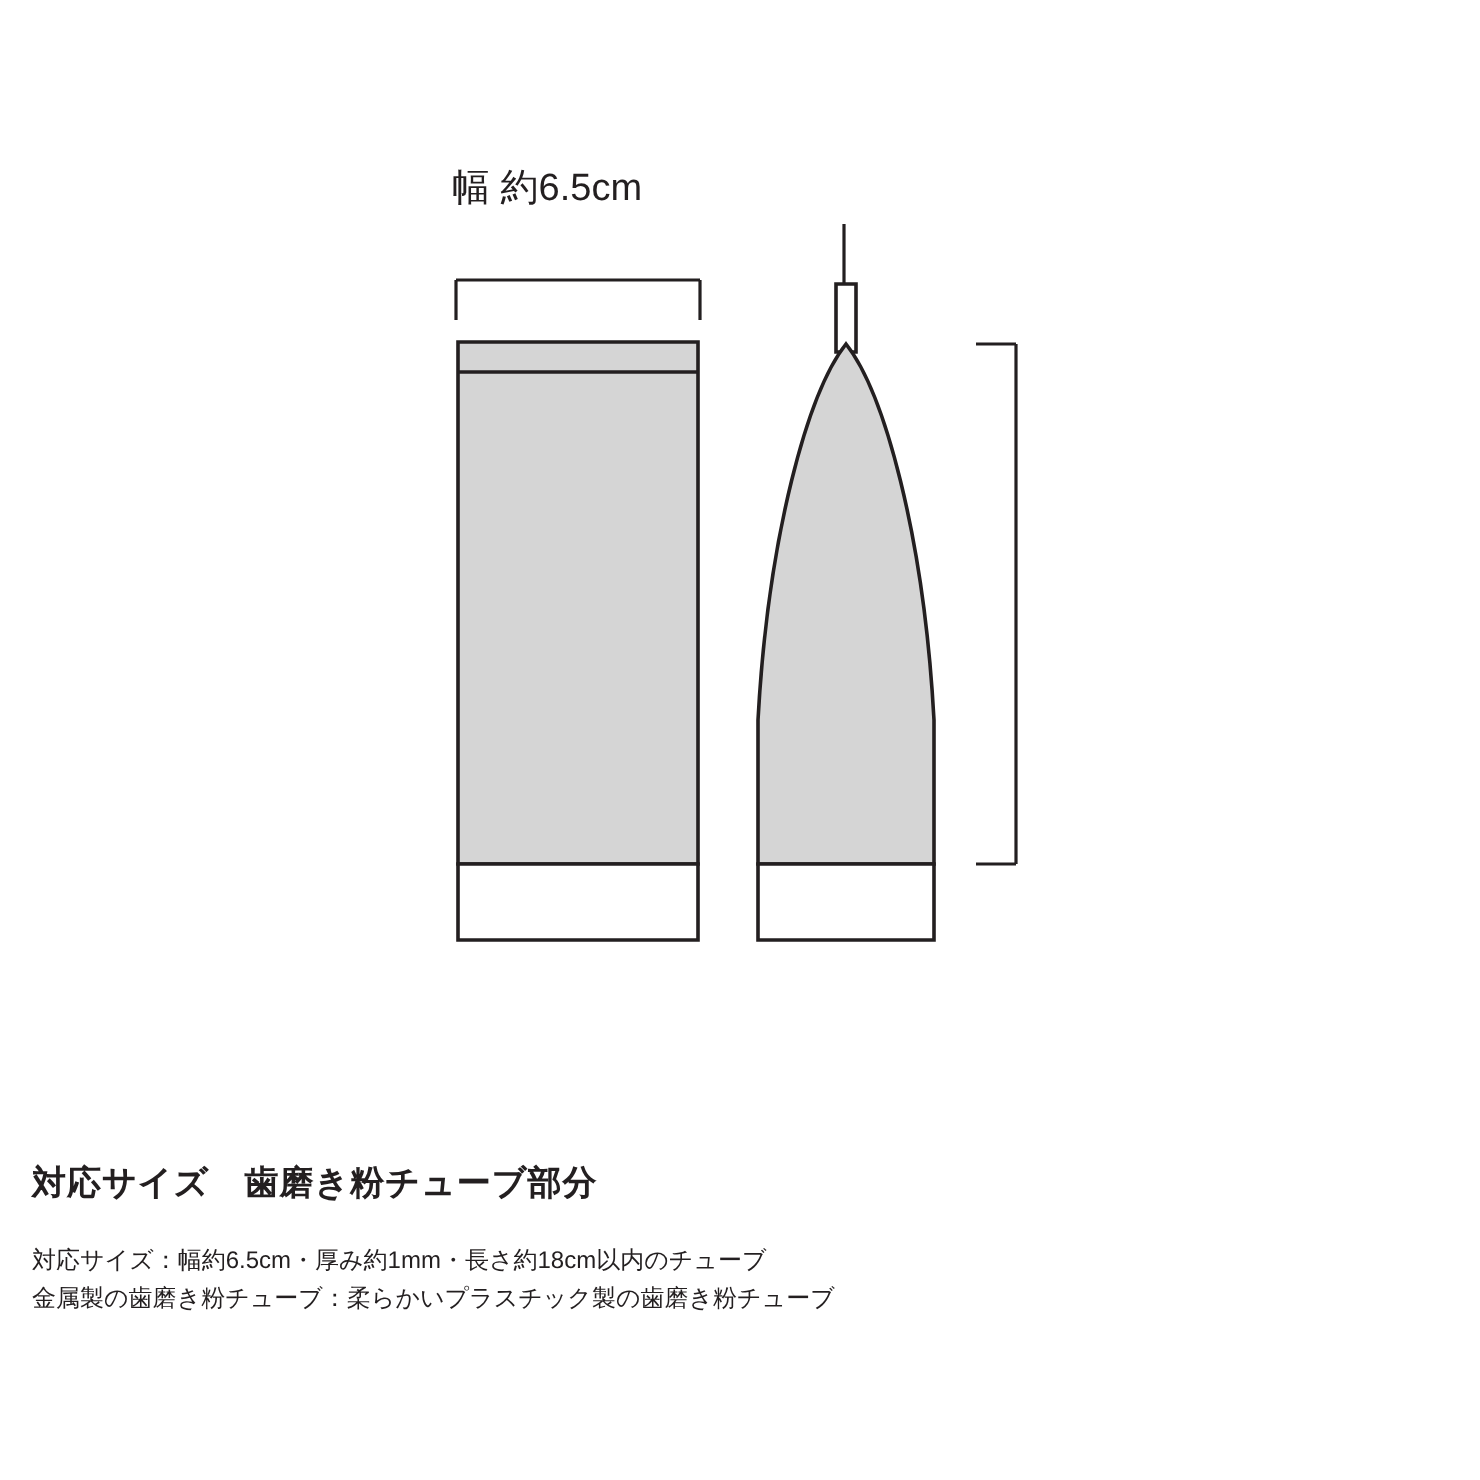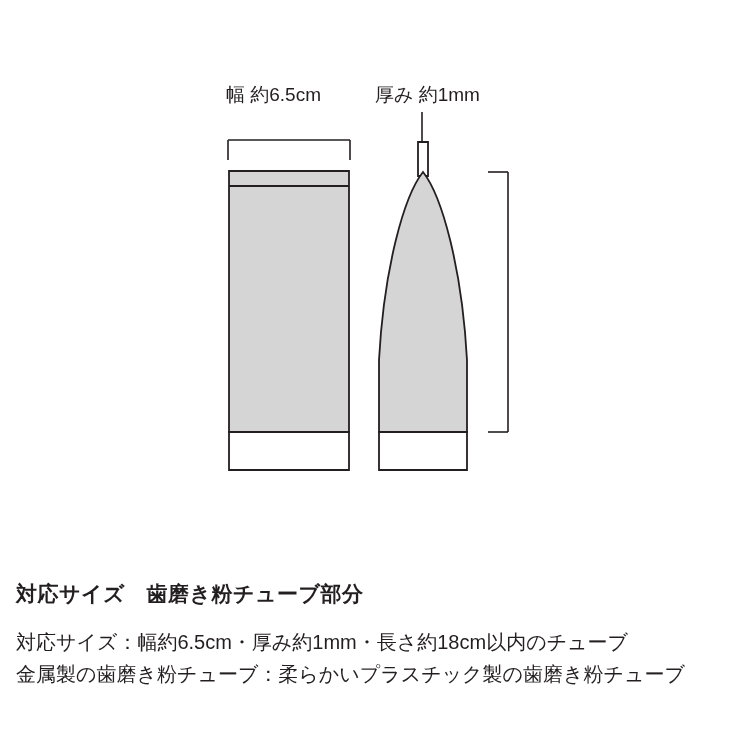--- a/index.html
+++ b/index.html
@@ -47,29 +47,29 @@
   #label-height { left: 524px; top: 290px; }
 
   
   .text-block {
     position: absolute;
     left: 16px;
     top: 580px;
     width: 710px;
   }
   .heading {
-    font-size: 21px;
+    font-size: 17px;
     font-weight: bold;
     letter-spacing: 0.5px;
     color: #231f20;
     margin: 0 0 18px 0;
     white-space: nowrap;
   }
   .spec-line {
-    font-size: 20px;
+    font-size: 12px;
     line-height: 1.62;
     color: #231f20;
     white-space: nowrap;
   }
 </style>
 </head>
 <body>
 
 <div class="page">
 
@@ -108,21 +108,20 @@
       </g>
 
       <g fill="none" stroke="#231f20" stroke-width="1.6">
         <line x1="508" y1="172" x2="508" y2="432"></line>
         <line x1="488" y1="172" x2="508" y2="172"></line>
         <line x1="488" y1="432" x2="508" y2="432"></line>
       </g>
     </svg>
 
     <div class="dim-label" id="label-width">幅 約6.5cm</div>
-    <div class="dim-label" id="label-thick">厚み 約1mm</div>
   </div>
 
   <div class="text-block">
     <div class="heading">対応サイズ　歯磨き粉チューブ部分</div>
     <div class="spec-line">対応サイズ：幅約6.5cm・厚み約1mm・長さ約18cm以内のチューブ</div>
     <div class="spec-line">金属製の歯磨き粉チューブ：柔らかいプラスチック製の歯磨き粉チューブ</div>
   </div>
 
 </div>
 

